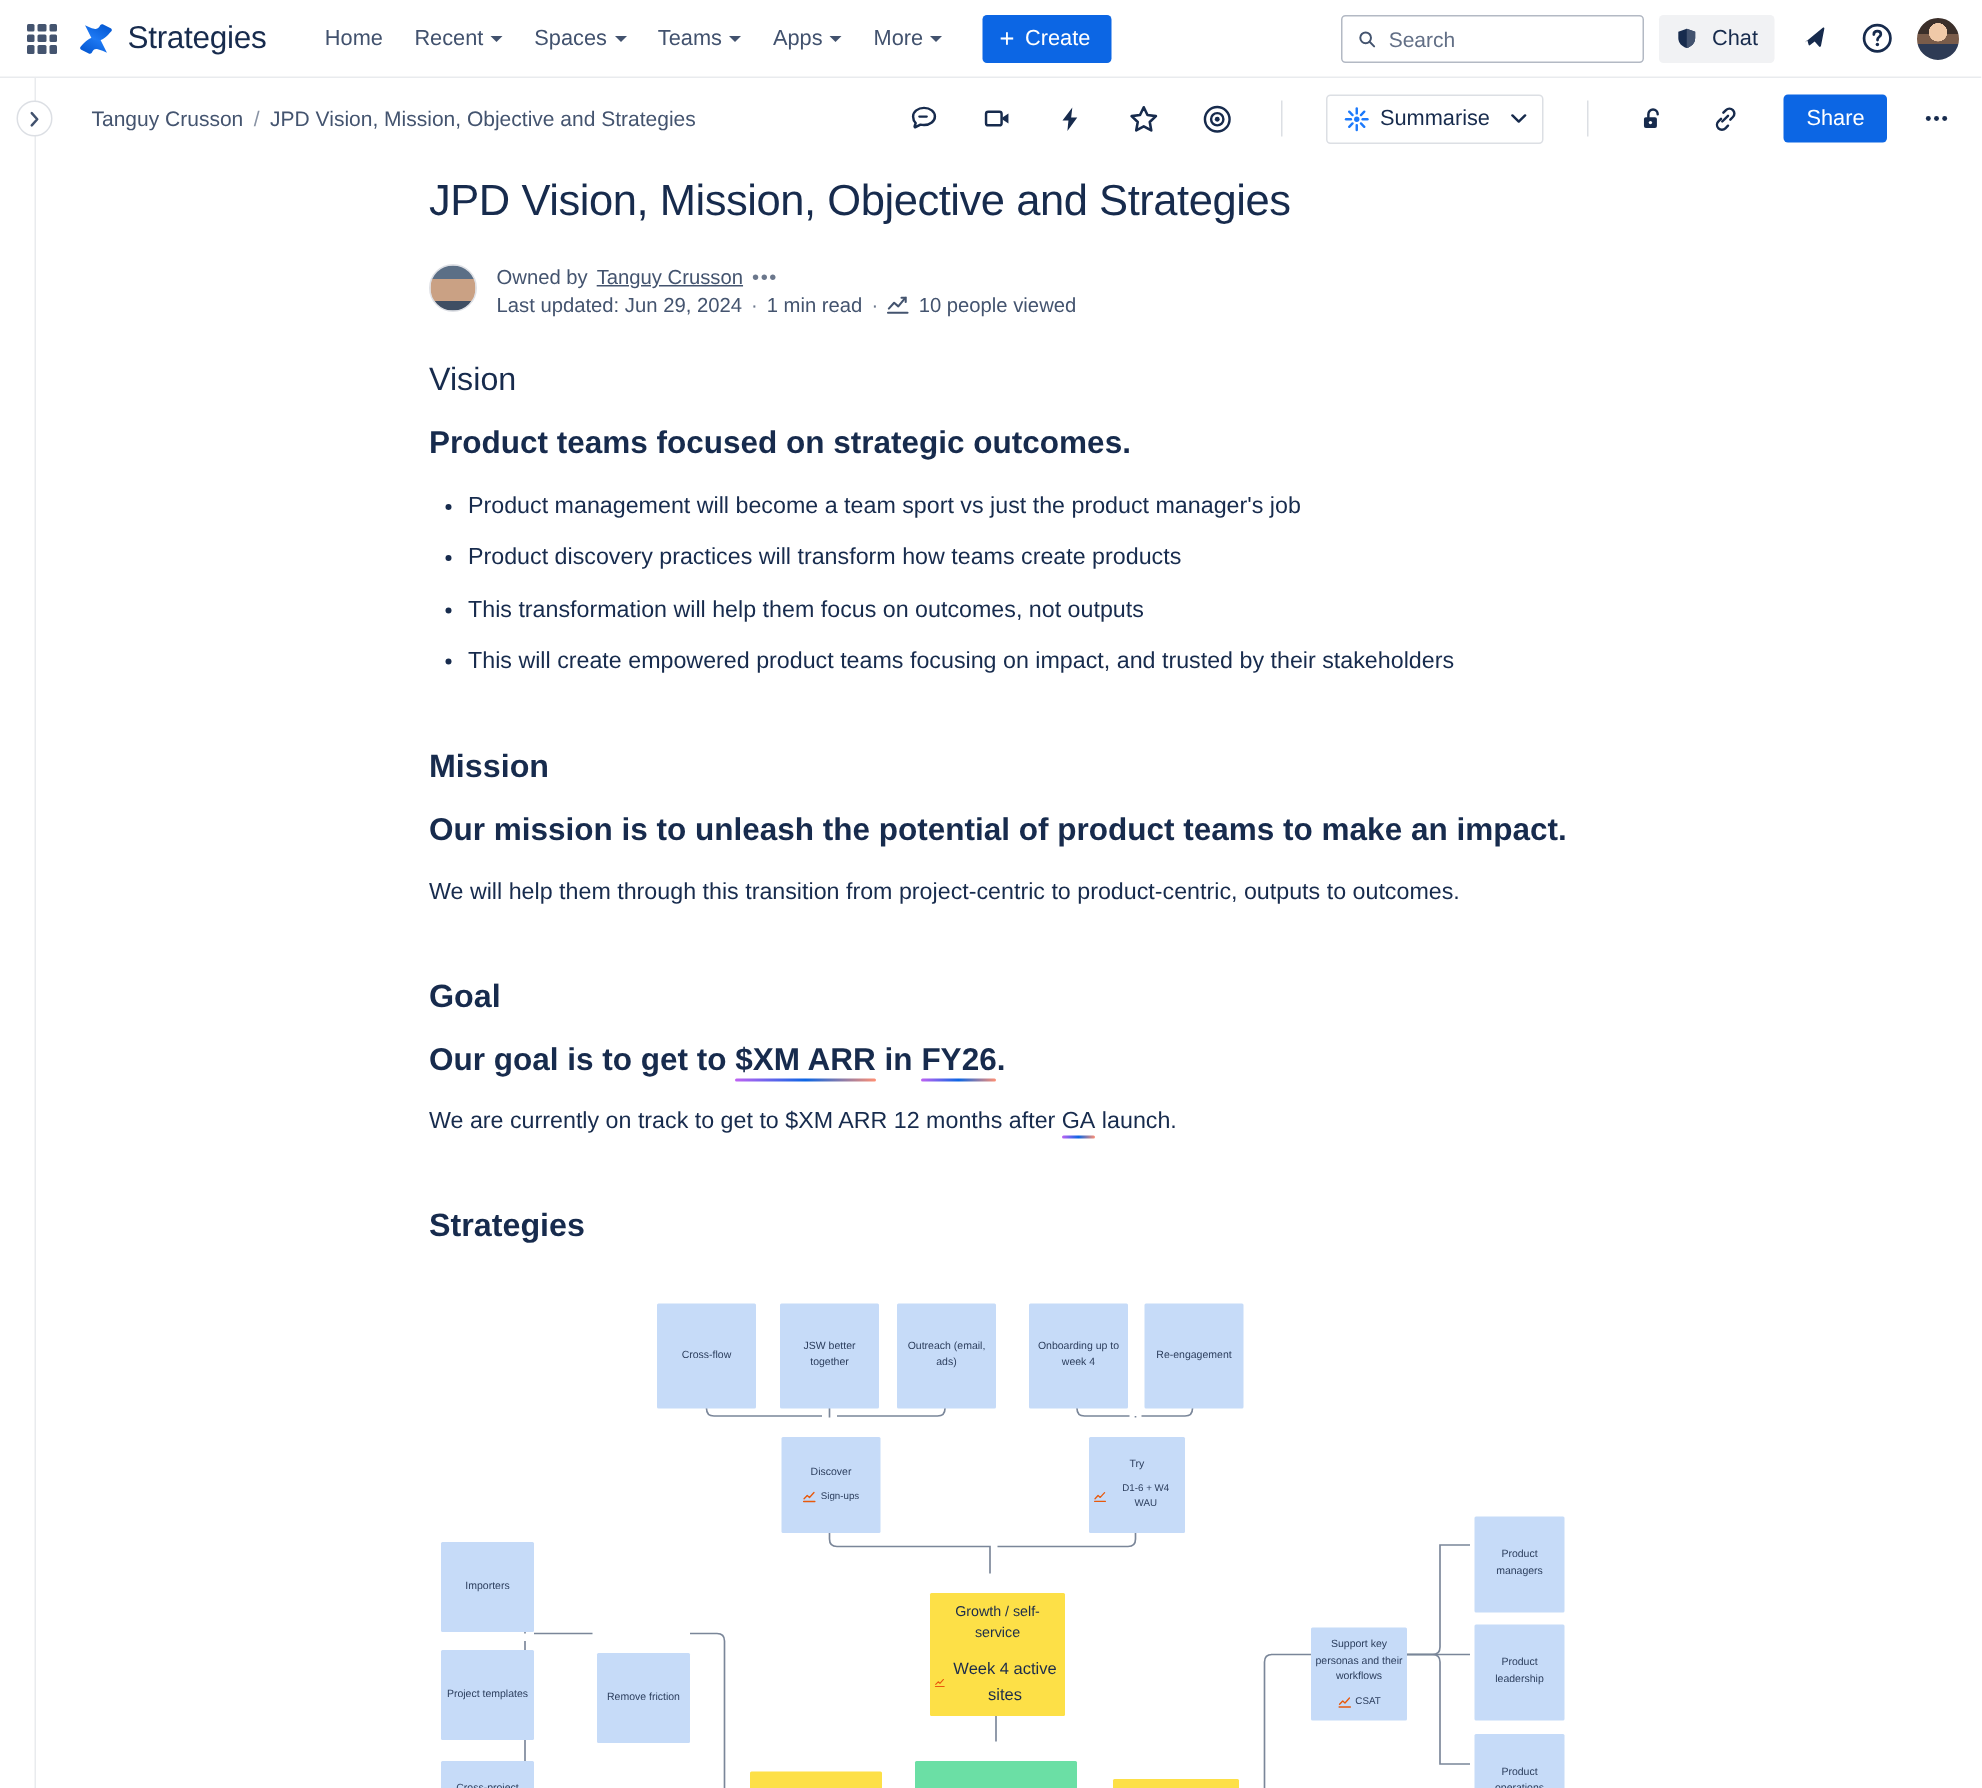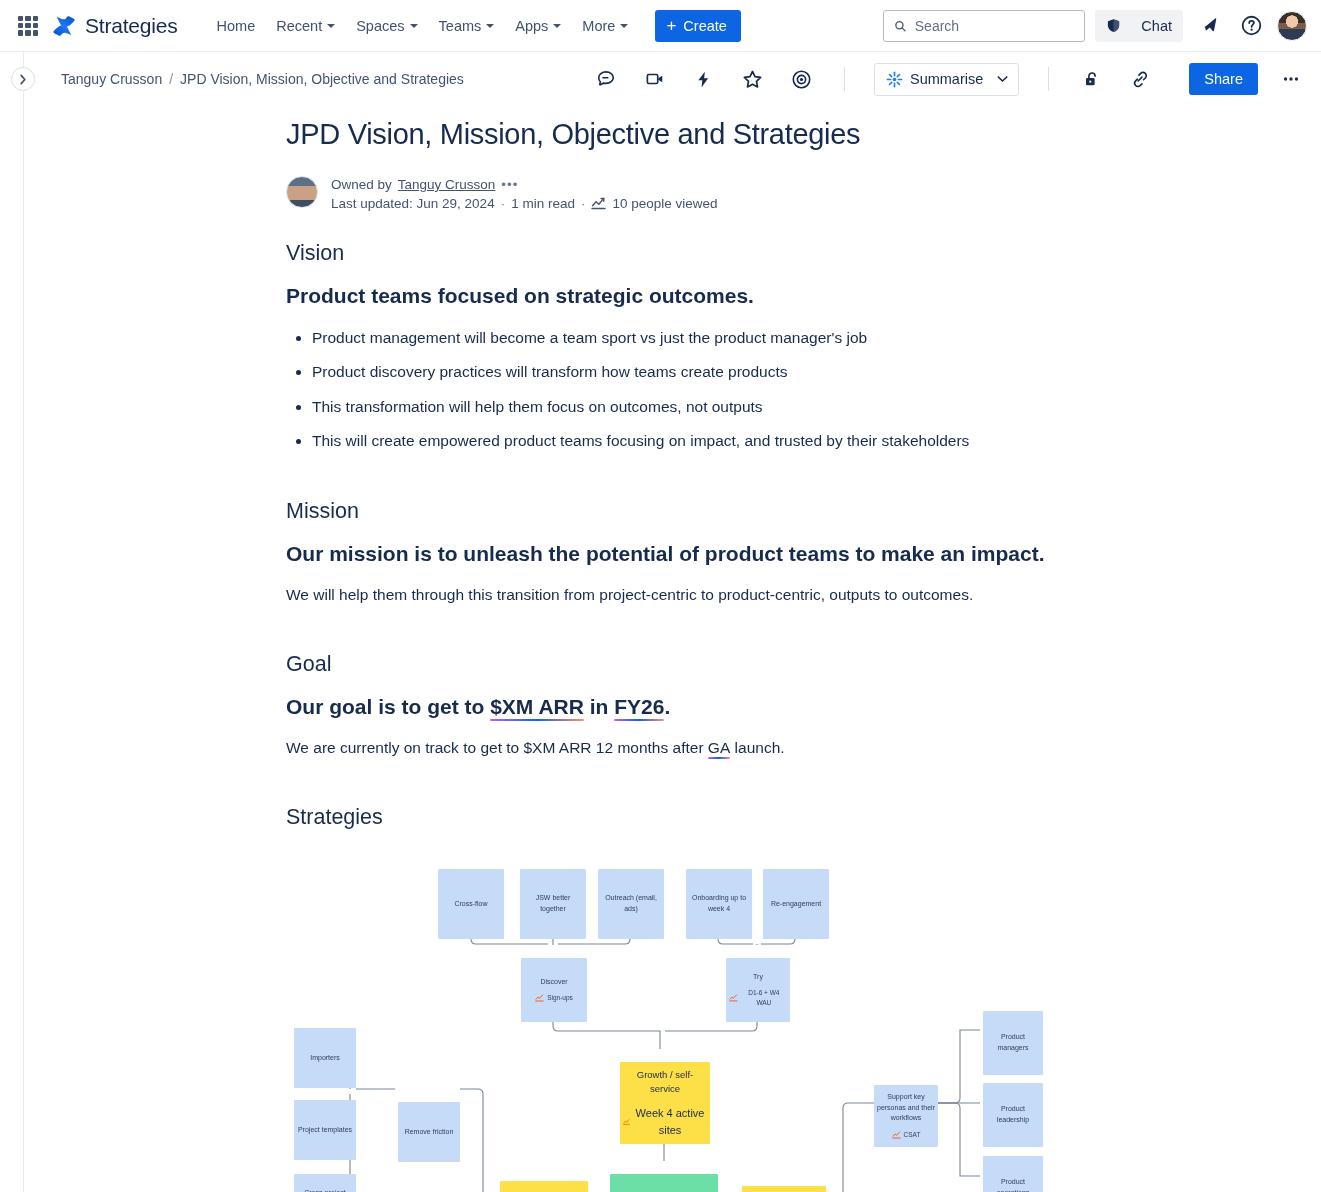--- a/index.html
+++ b/index.html
@@ -51,21 +51,21 @@
     display: flex; align-items: center; padding: 0 10px; gap: 8px;
     background: #fff; cursor: text;
   }
   #search-box input {
     border: none; outline: none; font-size: 14px; color: #44546F;
     font-family: inherit; width: 100%; background: transparent;
   }
   #search-box input::placeholder { color: #626F86; }
 
   #chat-btn {
-    display: flex; align-items: center; gap: 20px; height: 32px;
+    display: flex; align-items: center; gap: 9px; height: 32px;
     padding: 0 11px; background: #F1F2F4; border-radius: 3px;
     cursor: pointer; font-size: 14.5px; color: #172B4D; border: none;
     font-family: inherit;
   }
   .icon-btn { width: 32px; height: 32px; display: flex; align-items: center;
     justify-content: center; border-radius: 50%; cursor: pointer; border: none;
     background: transparent; }
   #avatar {
     width: 30px; height: 30px; border-radius: 50%; cursor: pointer;
     background: radial-gradient(circle at 50% 34%, #f0c9a8 0 26%, transparent 27%),
@@ -99,41 +99,41 @@
     border-radius: 3px; background: #fff; cursor: pointer; font-family: inherit;
     padding: 0; margin: 0 3px;
   }
   #summarise-btn .sum-main { display: flex; align-items: center; gap: 7px;
     padding: 0 10px 0 11px; font-size: 14.5px; color: #172B4D; }
   #summarise-btn .sum-caret { padding: 0 10px 0 4px; display: flex; align-items: center; }
 
   #share-btn {
     background: #0C66E4; color: #fff; border: none; border-radius: 3px;
     height: 32px; padding: 0 15px; font-size: 14.5px; font-weight: 500;
-    cursor: pointer; font-family: inherit; margin-left: 16px;
+    cursor: pointer; font-family: inherit; margin-left: 6px;
   }
 
   
   #content { padding-left: 286px; padding-right: 40px; padding-top: 10px; }
   #page-title { font-size: 29px; font-weight: 500; color: #172B4D;
     letter-spacing: -0.3px; line-height: 1.25; }
 
   #byline { display: flex; gap: 13px; margin-top: 24px; align-items: flex-start; }
   #byline-avatar { width: 32px; height: 32px; border-radius: 50%; flex: none;
     background: linear-gradient(#5b6f86 0 30%, #caa184 30% 78%, #3f4e63 78%);
     border: 1px solid #DFE1E6; }
   .byline-lines { display: flex; flex-direction: column; gap: 4px; padding-top: 1px; }
   .byline-row { font-size: 13.5px; color: #44546F; display: flex;
     align-items: center; gap: 6px; }
   .byline-row a { color: #44546F; text-decoration: underline; cursor: pointer; }
   .dots { letter-spacing: 1px; color: #6B778C; cursor: pointer; }
   .bdot { color: #6B778C; }
 
   h2.sec { font-size: 21.5px; font-weight: 500; color: #172B4D; margin-top: 30px; }
-  h2.sec.spaced { margin-top: 48px; }
+  h2.sec.spaced { margin-top: 48px; font-weight: bold; }
   p.lead { font-size: 21px; font-weight: bold; color: #172B4D; margin-top: 18px; }
   p.body { font-size: 15.5px; color: #172B4D; margin-top: 20px; }
   ul.bullets { margin: 20px 0 0 26px; }
   ul.bullets li { font-size: 15.5px; color: #172B4D; margin-bottom: 14px; line-height: 1.3; }
 
   .smartlink { position: relative; white-space: nowrap; }
   .smartlink::after {
     content:""; position:absolute; left:0; right:0; bottom:-3px; height:2px;
     background: linear-gradient(90deg, #BF63F3, #0C66E4, #FF8F73);
     border-radius: 2px;

